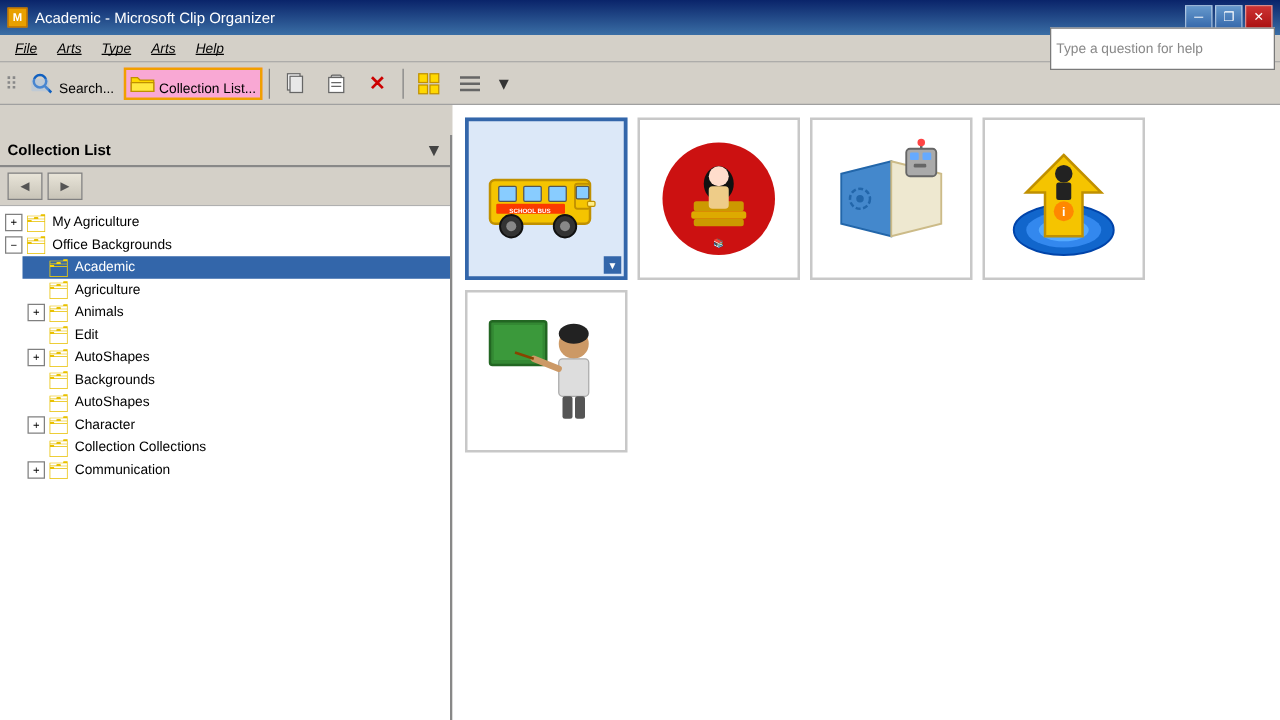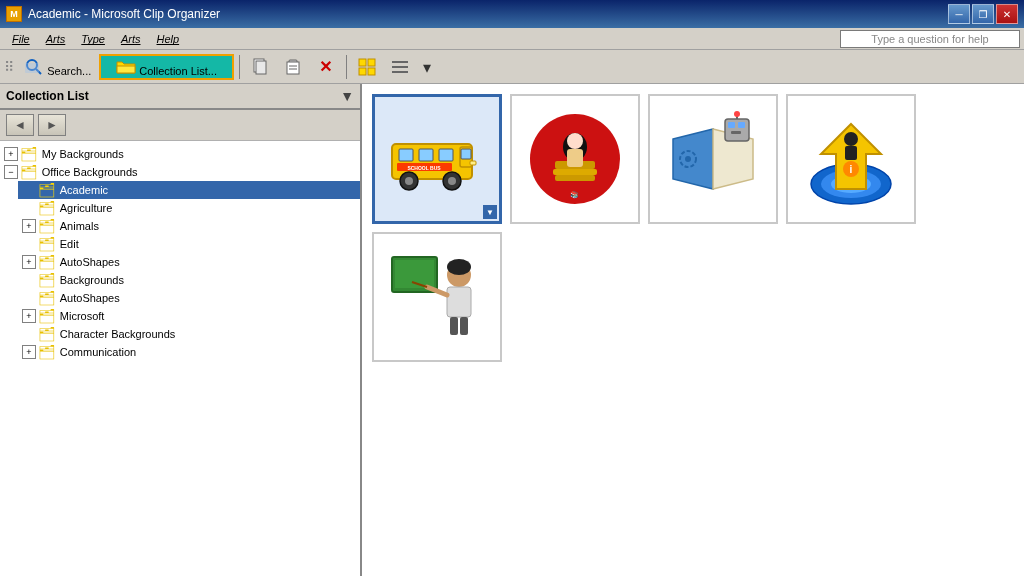--- a/index.html
+++ b/index.html
@@ -76,28 +76,27 @@
       cursor: pointer;
       font-size: 11px;
       text-decoration: underline;
       text-decoration-skip-ink: none;
       font-style: italic;
     }
     #help-box {
       margin-left: auto;
       border: 1px solid #7a7a7a;
       background: white;
-      height: 18px;
+      height: 34px;
       width: 180px;
       display: flex;
       align-items: center;
       padding: 0 4px;
       font-size: 11px;
       color: #888;
-      justify-content: center;
     }
 
     
     #toolbar {
       background: #d4d0c8;
       height: 34px;
       display: flex;
       align-items: center;
       padding: 2px 4px;
       gap: 3px;
@@ -116,22 +115,22 @@
       display: flex;
       align-items: flex-end;
       padding: 2px 4px;
       cursor: pointer;
       gap: 3px;
       font-size: 11px;
       white-space: nowrap;
     }
     .tb-btn.active {
       border: 2px solid #f0a000;
-      background: #14b8a6;
-      padding: 1px 15px;
+      background: #f9a8d4;
+      padding: 1px 3px;
     }
     .tb-icon {
       width: 20px;
       height: 20px;
       display: flex;
       align-items: center;
       justify-content: center;
       font-size: 14px;
     }
     .tb-icon-search { color: #1060c0; }
@@ -142,20 +141,21 @@
       height: calc(576px - 28px - 22px - 34px);
     }
 
     
     #sidebar {
       width: 362px;
       background: white;
       border-right: 2px solid #888;
       display: flex;
       flex-direction: column;
+      margin-top: 24px;
     }
     #sidebar-header {
       background: #d4d0c8;
       border-bottom: 2px solid #888;
       padding: 4px 6px;
       display: flex;
       align-items: center;
       justify-content: space-between;
     }
     #sidebar-title {
@@ -375,21 +375,21 @@
     </div>
     <div id="sidebar-nav">
       <div class="nav-btn">◄</div>
       <div class="nav-btn">►</div>
     </div>
     <div id="tree-area">
 
       <div class="tree-item">
         <div class="expand-btn">+</div>
         <span class="folder-icon">🗂</span>
-        <span>My Backgrounds</span>
+        <span>My Agriculture</span>
       </div>
 
       <div class="tree-item">
         <div class="expand-btn">−</div>
         <span class="folder-icon">🗂</span>
         <span>Office Backgrounds</span>
       </div>
 
       <div class="tree-item selected indent-1">
         <div class="expand-spacer"></div>
@@ -422,26 +422,26 @@
         <span>Backgrounds</span>
       </div>
       <div class="tree-item indent-1">
         <div class="expand-spacer"></div>
         <span class="folder-icon">🗂</span>
         <span>AutoShapes</span>
       </div>
       <div class="tree-item indent-1">
         <div class="expand-btn">+</div>
         <span class="folder-icon">🗂</span>
-        <span>Microsoft</span>
+        <span>Character</span>
       </div>
       <div class="tree-item indent-1">
         <div class="expand-spacer"></div>
         <span class="folder-icon">🗂</span>
-        <span>Character Backgrounds</span>
+        <span>Collection Collections</span>
       </div>
       <div class="tree-item indent-1">
         <div class="expand-btn">+</div>
         <span class="folder-icon">🗂</span>
         <span>Communication</span>
       </div>
     </div>
   </div>
 
   <div id="content">

